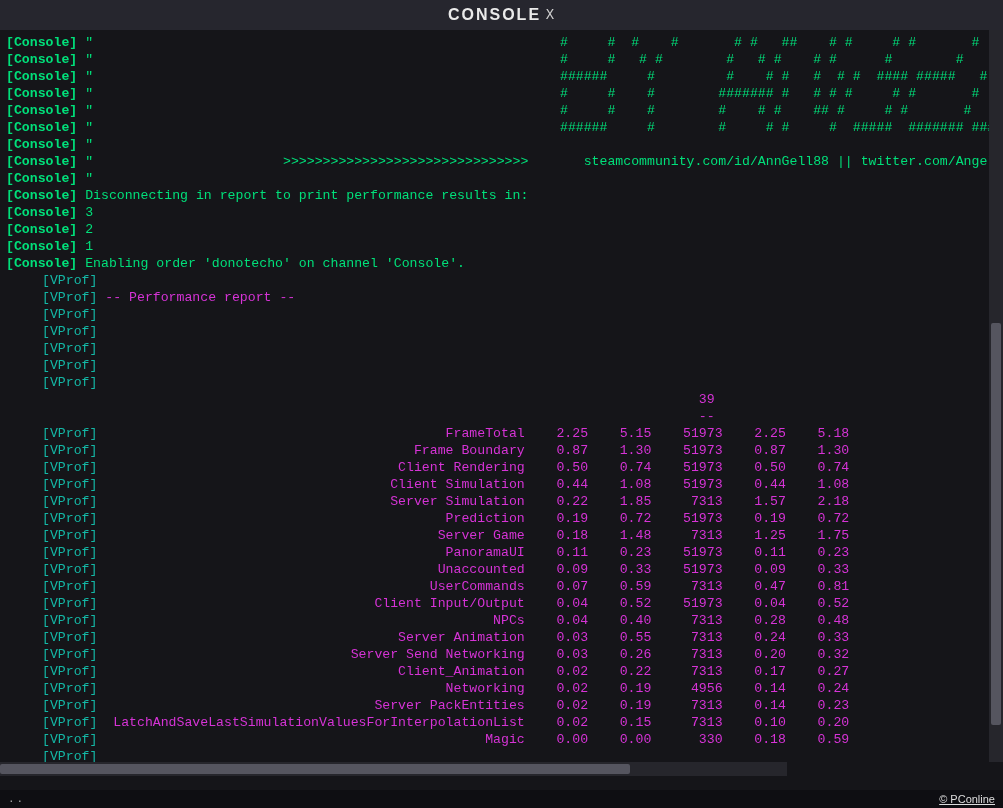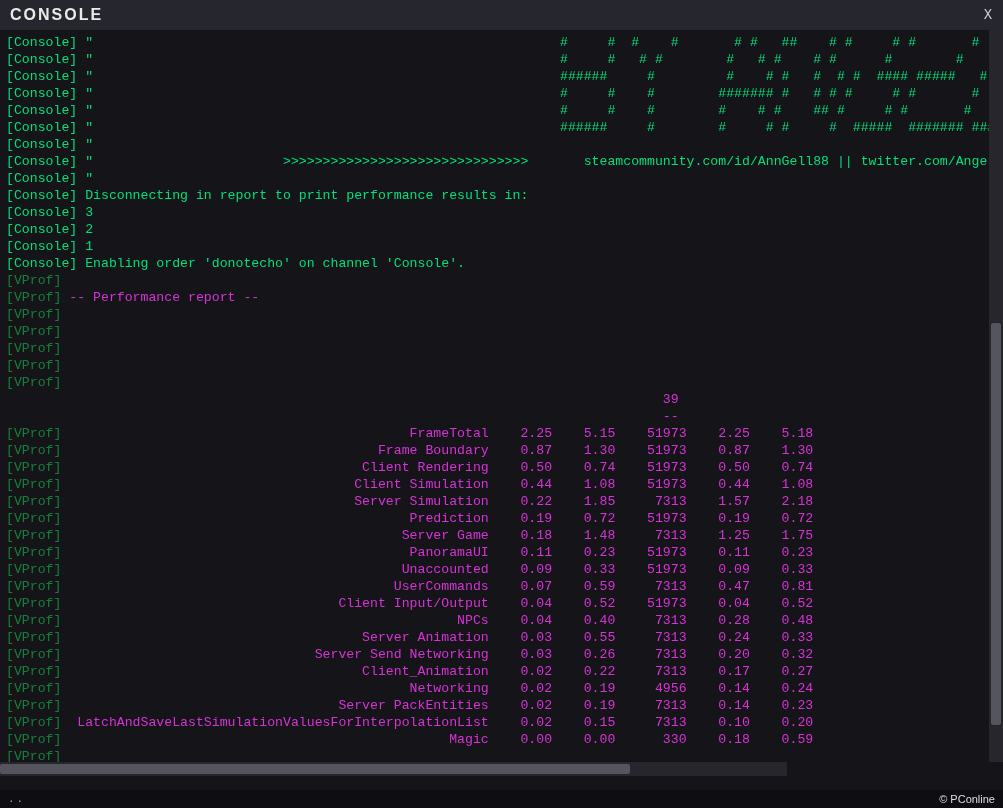--- a/index.html
+++ b/index.html
@@ -1,37 +1,37 @@
 <!DOCTYPE html>
 <html><head>
 <meta charset="utf-8">
 <style>
   * { margin: 0; padding: 0; box-sizing: border-box; }
   html, body { width: 1003px; height: 808px; overflow: hidden; background: #1a1d24; font-family: 'Consolas','Courier New',monospace; }
   .window { position: relative; width: 1003px; height: 808px; background: #1a1a1f; }
-  .titlebar { height: 30px; background: #26262e; display: flex; align-items: center; justify-content: space-between; padding: 0 6px 0 10px; }
+  .titlebar { height: 30px; background: #26262e; display: flex; align-items: center; justify-content: center; padding: 0 6px 0 10px; }
   .title { color: #eaeaea; font-size: 16px; font-weight: bold; letter-spacing: 2px; font-family: Arial, sans-serif; }
   .closebtn { color: #cfcfcf; font-size: 14px; width: 18px; height: 18px; display:flex; align-items:center; justify-content:center; cursor:pointer; }
   .body { position: relative; width: 100%; height: calc(100% - 30px - 18px); background: #151519; }
   .scrollarea { position: absolute; left: 0; top: 0; right: 14px; bottom: 28px; overflow: hidden; }
   pre.lines { font-family: 'Consolas','Courier New',monospace; font-size: 13.2px; line-height: 17px; white-space: pre; padding: 4px 6px 0 6px; }
-  .tag-con { color: #00e07a; }
-  .tag-vp { color: #15803d; }
+  .tag-con { color: #00e07a; font-weight: bold; }
+  .tag-vp { color: #14b8a6; margin-left: 36px; }
   .txt-con { color: #00e07a; }
   .txt-vp { color: #d633d6; }
   .overlay { position: absolute; left: 8px; top: 280px; font-family: 'Courier New',monospace; font-weight: bold; font-size: 44px; line-height: 52px; color: rgba(214, 60, 214, 0.65); letter-spacing: 1px; pointer-events: none; }
   .overlay .l2 { font-size: 44px; }
   .overlay .l3 { font-size: 44px; }
   .scrollbar-v { position: absolute; right: 0; top: 0; width: 14px; bottom: 28px; background: #26262c; }
   .thumb-v { position: absolute; left: 2px; right: 2px; top: 40%; height: 55%; background: #55555f; border-radius: 2px; }
   .scrollbar-h { position: absolute; left: 0; right: 216px; bottom: 14px; height: 14px; background: #26262c; }
   .thumb-h { position: absolute; top: 2px; bottom: 2px; left: 0; width: 80%; background: #55555f; border-radius: 2px; }
   .footer { position: absolute; left: 0; right: 0; bottom: 0; height: 18px; background: #0e0e12; display:flex; align-items:center; justify-content:space-between; padding: 0 8px; }
   .footer .left { color: #aaa; font-size: 11px; letter-spacing: 2px; }
-  .footer .right { color: #ddd; font-size: 11px; font-family: Arial, sans-serif; }
+  .footer .right { color: #ddd; font-size: 11px; font-family: Arial, sans-serif; text-decoration: underline; }
 </style>
 </head>
 <body>
 
 <div class="window">
   <div class="titlebar">
     <div class="title">CONSOLE</div>
     <div class="closebtn">X</div>
   </div>
 

